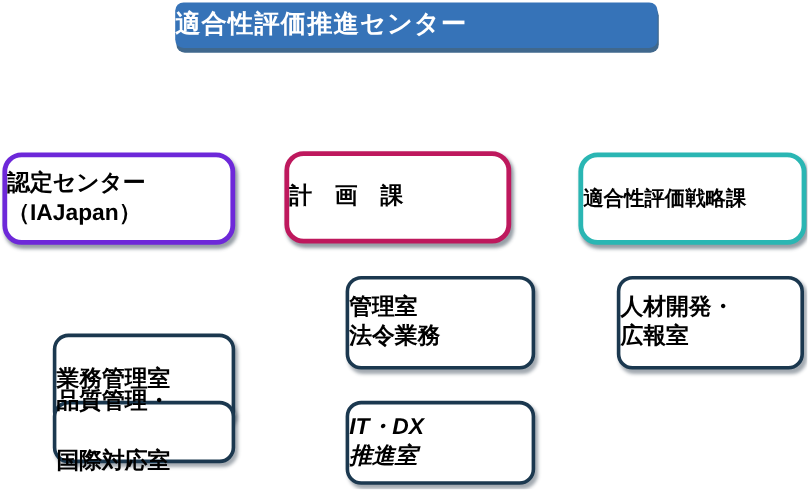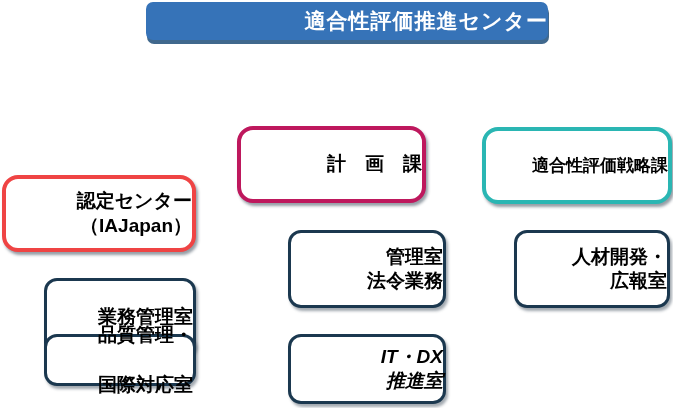--- a/index.html
+++ b/index.html
@@ -15,21 +15,21 @@
     overflow: hidden;
     font-family: "Liberation Sans", "DejaVu Sans", sans-serif;
     font-weight: bold;
     color: #000000;
   }
   .box {
     position: absolute;
     box-sizing: border-box;
     display: flex;
     flex-direction: column;
-    align-items: flex-end;
+    align-items: flex-start;
     justify-content: center;
     text-align: center;
     background: #ffffff;
   }
   .line { display: block; line-height: 1.28; }
 
   
   #root-box {
     left: 146px; top: 2px; width: 402px; height: 38px;
     background: #3673B8;
@@ -40,21 +40,21 @@
     box-shadow: 1px 4px 0 rgba(31, 78, 121, 0.85);
   }
 
   
   .head-box {
     height: 77px;
     border-radius: 16px;
     font-size: 19px;
     box-shadow: 2px 3px 3px rgba(23, 40, 58, 0.45);
   }
-  #head-col0 { left: 2px;   top: 127px; width: 194px; border: 4px solid #ef4444; margin-top: 48px; }
+  #head-col0 { left: 2px;   top: 127px; width: 194px; border: 4px solid #6d28d9; }
   #head-col1 { left: 237px; top: 126px; width: 189px; border: 4px solid #be185d; }
   #head-col2 { left: 482px; top: 127px; width: 190px; border: 4px solid #2AB6B3; font-size: 17px; }
 
   
   .sub-box {
     border: 3px solid #1B384F;
     border-radius: 13px;
     font-size: 19px;
     box-shadow: 2px 3px 3px rgba(23, 40, 58, 0.40);
   }

